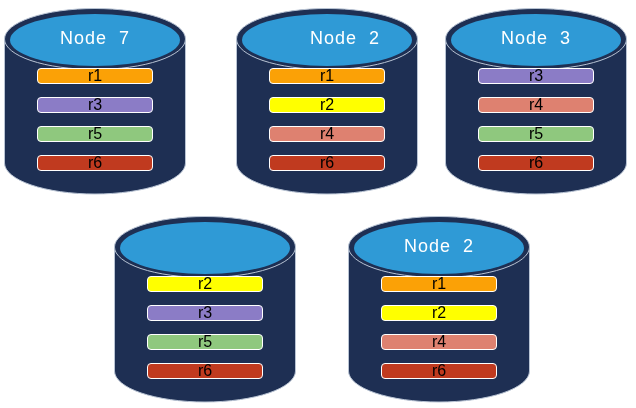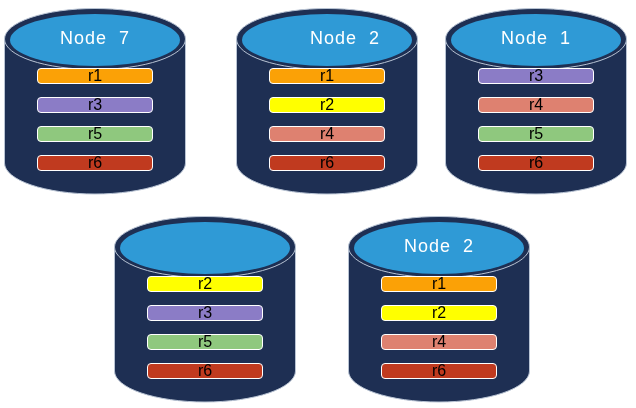--- a/index.html
+++ b/index.html
@@ -134,21 +134,21 @@
 
   <div class="node pos-3">
     <svg class="can" viewBox="0 0 182 188" aria-hidden="true">
 
       <path class="can-body" d="M 0.5,31 L 0.5,155 A 90.5,31 0 0 0 181.5,155 L 181.5,31 Z" fill="var(--body)" stroke="var(--outline)" stroke-width="1"></path>
 
       <ellipse cx="91" cy="31" rx="90.5" ry="30.5" fill="var(--body)" stroke="var(--outline)" stroke-width="1"></ellipse>
 
       <ellipse class="can-lid" cx="91" cy="32" rx="85" ry="26" fill="var(--lid)"></ellipse>
     </svg>
-    <div class="node-title">Node  1</div>
+    <div class="node-title">Node  3</div>
     <div class="bars">
   <div class="bar" style="background: rgb(139, 124, 198); border-color: rgb(255, 255, 255);">
     <span class="bar-label" style="color: rgb(0, 0, 0);">r3</span>
   </div>
 
   <div class="bar" style="background: rgb(222, 129, 112); border-color: rgb(255, 255, 255);">
     <span class="bar-label" style="color: rgb(0, 0, 0);">r4</span>
   </div>
 
   <div class="bar" style="background: rgb(143, 200, 126); border-color: rgb(255, 255, 255);">

